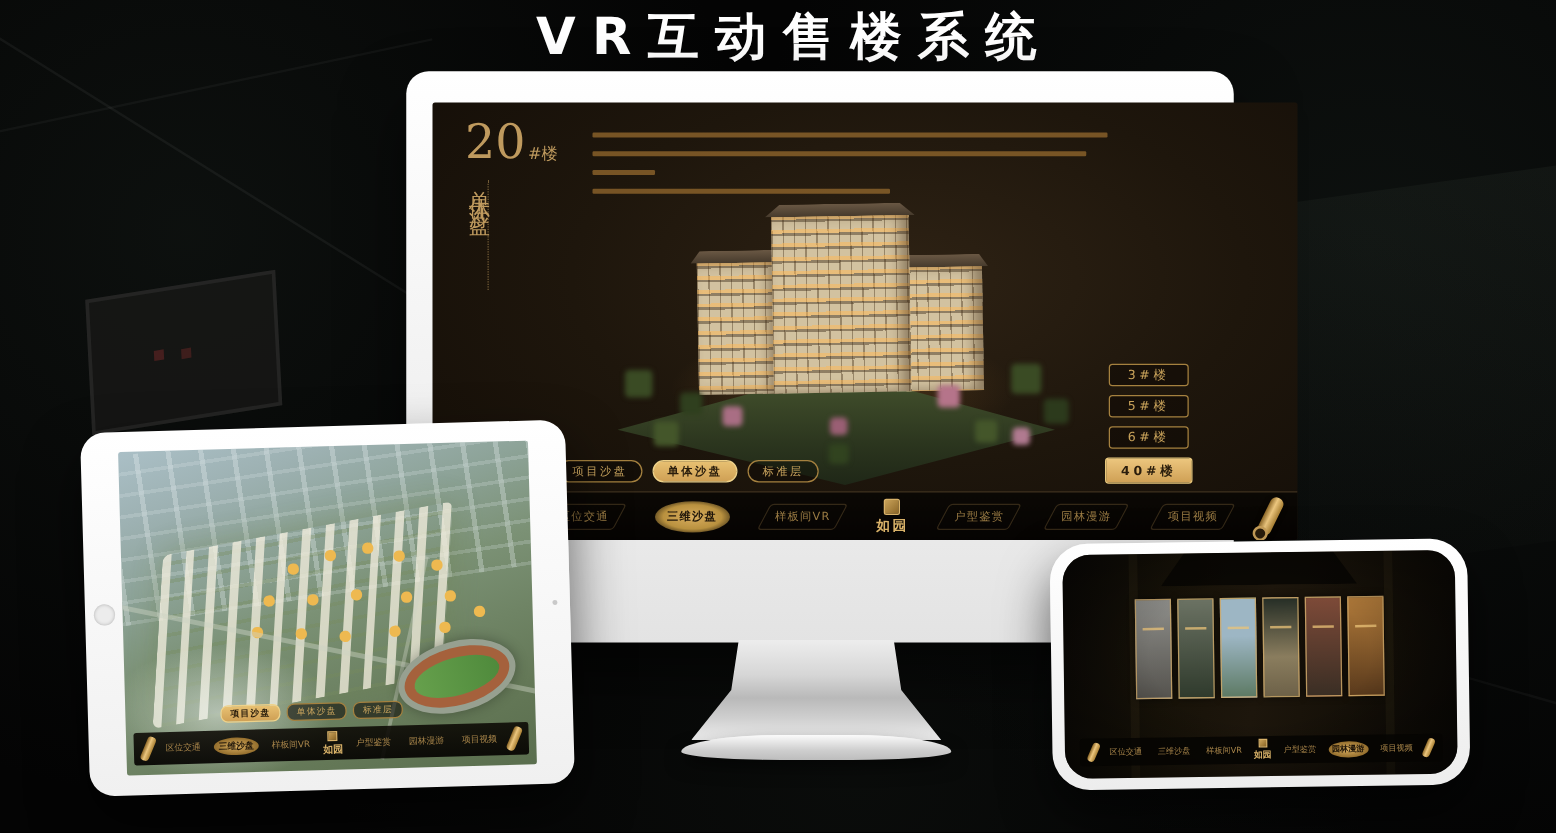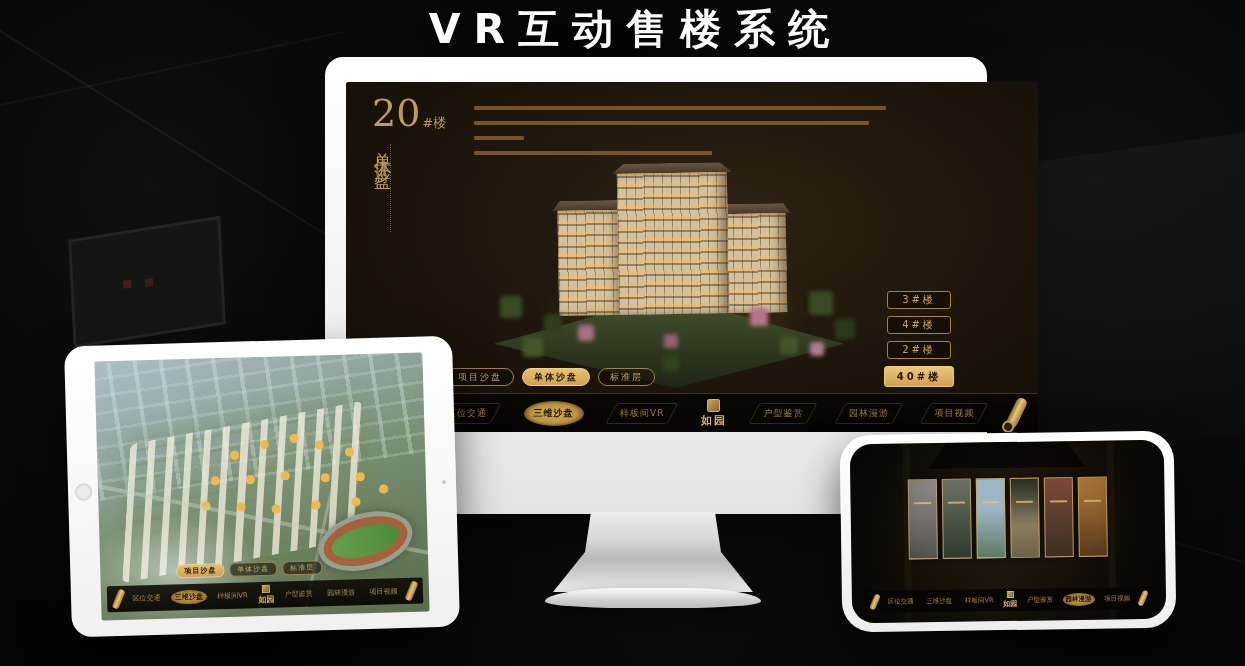--- a/index.html
+++ b/index.html
@@ -246,22 +246,22 @@
           <div class="sec sec-l"></div>
           <div class="sec sec-m"></div>
           <div class="sec sec-r"></div>
         </div>
         <div class="trees-g"></div>
         <div class="trees-p"></div>
       </div>
 
       <div class="abs floor-btns">
         <div class="fbtn">3#楼</div>
-        <div class="fbtn">4#楼</div>
-        <div class="fbtn">2#楼</div>
+        <div class="fbtn">5#楼</div>
+        <div class="fbtn">6#楼</div>
         <div class="fbtn active">40#楼</div>
       </div>
 
       <div class="abs sub-tabs">
         <div class="stab">项目沙盘</div>
         <div class="stab active">单体沙盘</div>
         <div class="stab">标准层</div>
       </div>
 
       <div class="abs m-nav">

